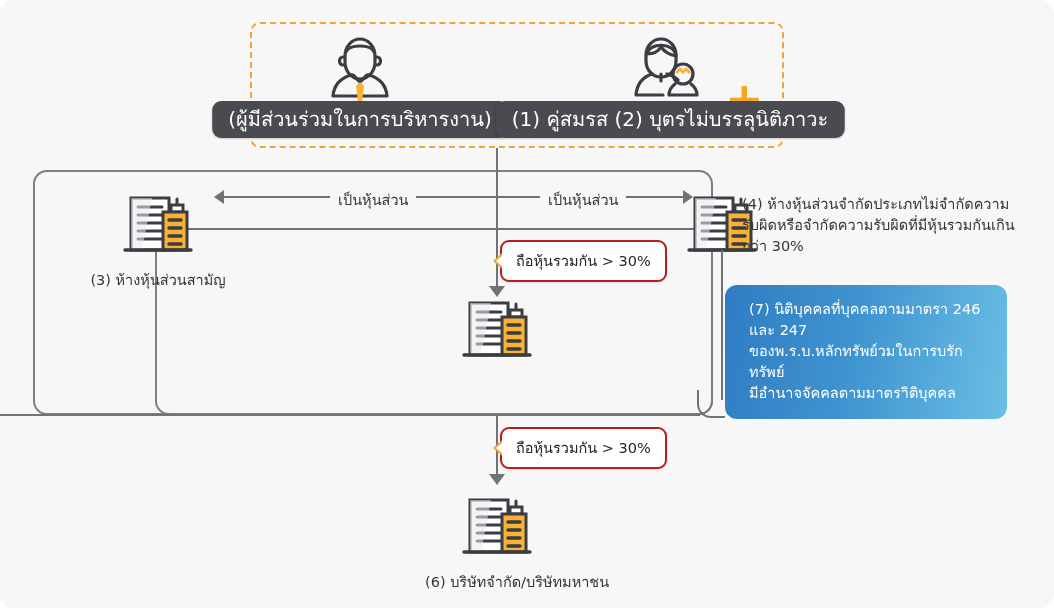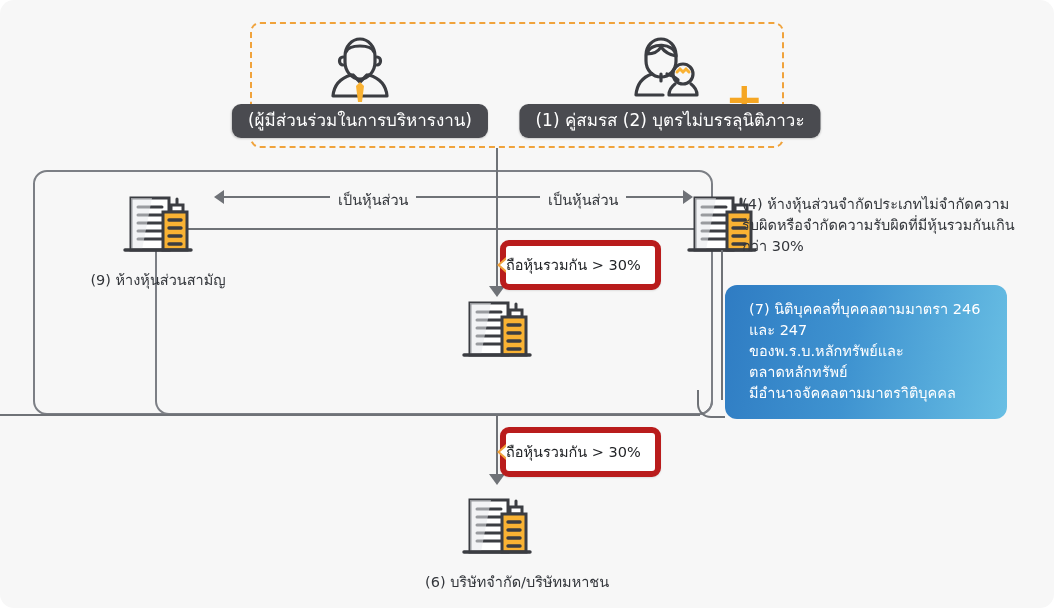--- a/index.html
+++ b/index.html
@@ -21,21 +21,21 @@
     box-sizing:border-box;
   }
 
   .person-block{position:absolute;top:0;width:200px;height:126px;}
   .person-icon{position:absolute;left:50%;transform:translateX(-50%);top:6px;}
   .pill{
     position:absolute;left:50%;transform:translateX(-50%);
     bottom:12px;
     background:#4a4b50;color:#ffffff;border-radius:9px;
     padding:8px 16px 9px 16px;
-    font-size:17px;line-height:1;white-space:nowrap;
+    font-size:20px;line-height:1;white-space:nowrap;
     box-shadow:0 1px 2px rgba(0,0,0,.18);
   }
 
   #plus-sign{
     left:473px;top:60px;width:36px;height:36px;color:#f5a623;
     font-size:46px;line-height:30px;font-weight:700;text-align:center;
     font-family:"DejaVu Sans",sans-serif;
   }
 
   
@@ -56,22 +56,22 @@
   }
 
   
   .edge-label{
     position:absolute;background:#f7f7f7;color:#33363b;
     font-size:14.5px;padding:0 8px;white-space:nowrap;font-family:Liberation Serif, serif;
   }
 
   
   .callout{
-    position:absolute;background:#ffffff;border:6px solid #b91c1c;
-    border-radius:9px;padding:7px 14px 8px 0;
+    position:absolute;background:#ffffff;border:2px solid #b91c1c;
+    border-radius:9px;padding:7px 14px 8px 14px;
     color:#232528;font-size:14.5px;white-space:nowrap;
     box-shadow:0 1px 2px rgba(0,0,0,.10);
   }
   .callout:before{
     content:"";position:absolute;left:-9px;top:50%;margin-top:-8px;
     width:0;height:0;border-top:8px solid transparent;
     border-bottom:8px solid transparent;border-right:9px solid #f2a33c;
   }
   .callout:after{
     content:"";position:absolute;left:-6px;top:50%;margin-top:-6px;
@@ -179,21 +179,21 @@
         <rect x="41" y="22" width="24" height="38" fill="#f9b233" stroke="#3b3d42" stroke-width="3"></rect>
         <g stroke="#3b3d42" stroke-width="3.4" stroke-linecap="round">
           <line x1="47" y1="30" x2="59" y2="30"></line>
           <line x1="47" y1="38" x2="59" y2="38"></line>
           <line x1="47" y1="46" x2="59" y2="46"></line>
           <line x1="47" y1="54" x2="59" y2="54"></line>
         </g>
         <line x1="3" y1="60" x2="69" y2="60" stroke="#3b3d42" stroke-width="3.4" stroke-linecap="round"></line>
       </svg>
     </div>
-    <div class="cap">(9) ห้างหุ้นส่วนสามัญ</div>
+    <div class="cap">(3) ห้างหุ้นส่วนสามัญ</div>
   </div>
 
   <div class="node" style="left:686px;top:190px;width:72px;">
     <div>
       <svg width="72" height="68" viewBox="0 0 72 68">
         <rect x="9" y="8" width="38" height="52" fill="#ffffff" stroke="#3b3d42" stroke-width="3"></rect>
         <g stroke="#3b3d42" stroke-width="3" stroke-linecap="round">
           <line x1="16" y1="17" x2="40" y2="17"></line>
           <line x1="16" y1="25" x2="40" y2="25"></line>
           <line x1="16" y1="33" x2="40" y2="33"></line>
@@ -246,21 +246,21 @@
           <line x1="47" y1="46" x2="59" y2="46"></line>
           <line x1="47" y1="54" x2="59" y2="54"></line>
         </g>
         <line x1="3" y1="60" x2="69" y2="60" stroke="#3b3d42" stroke-width="3.4" stroke-linecap="round"></line>
       </svg>
     </div>
   </div>
 
   <div class="abs" id="blue-note">
     <div>(7) นิติบุคคลที่บุคคลตามมาตรา 246 และ 247</div>
-    <div>ของพ.ร.บ.หลักทรัพย์และตลาดหลักทรัพย์</div>
+    <div>ของพ.ร.บ.หลักทรัพย์วมในการบรักทรัพย์</div>
     <div>มีอำนาจจัคคลตามมาตราิติบุคคล</div>
   </div>
 
   <div class="abs stroke hline" style="left:0px;top:414px;width:700px;"></div>
   <div class="abs stroke vline" style="left:496px;top:414px;height:68px;"></div>
   <div class="abs" style="left:489px;top:474px;width:0;height:0;border-left:8px solid transparent;border-right:8px solid transparent;border-top:11px solid #6f7277;"></div>
 
   <div class="callout" style="left:500px;top:427px;">ถือหุ้นรวมกัน &gt; 30%</div>
 
   <div class="node" style="left:425px;top:492px;width:144px;">

